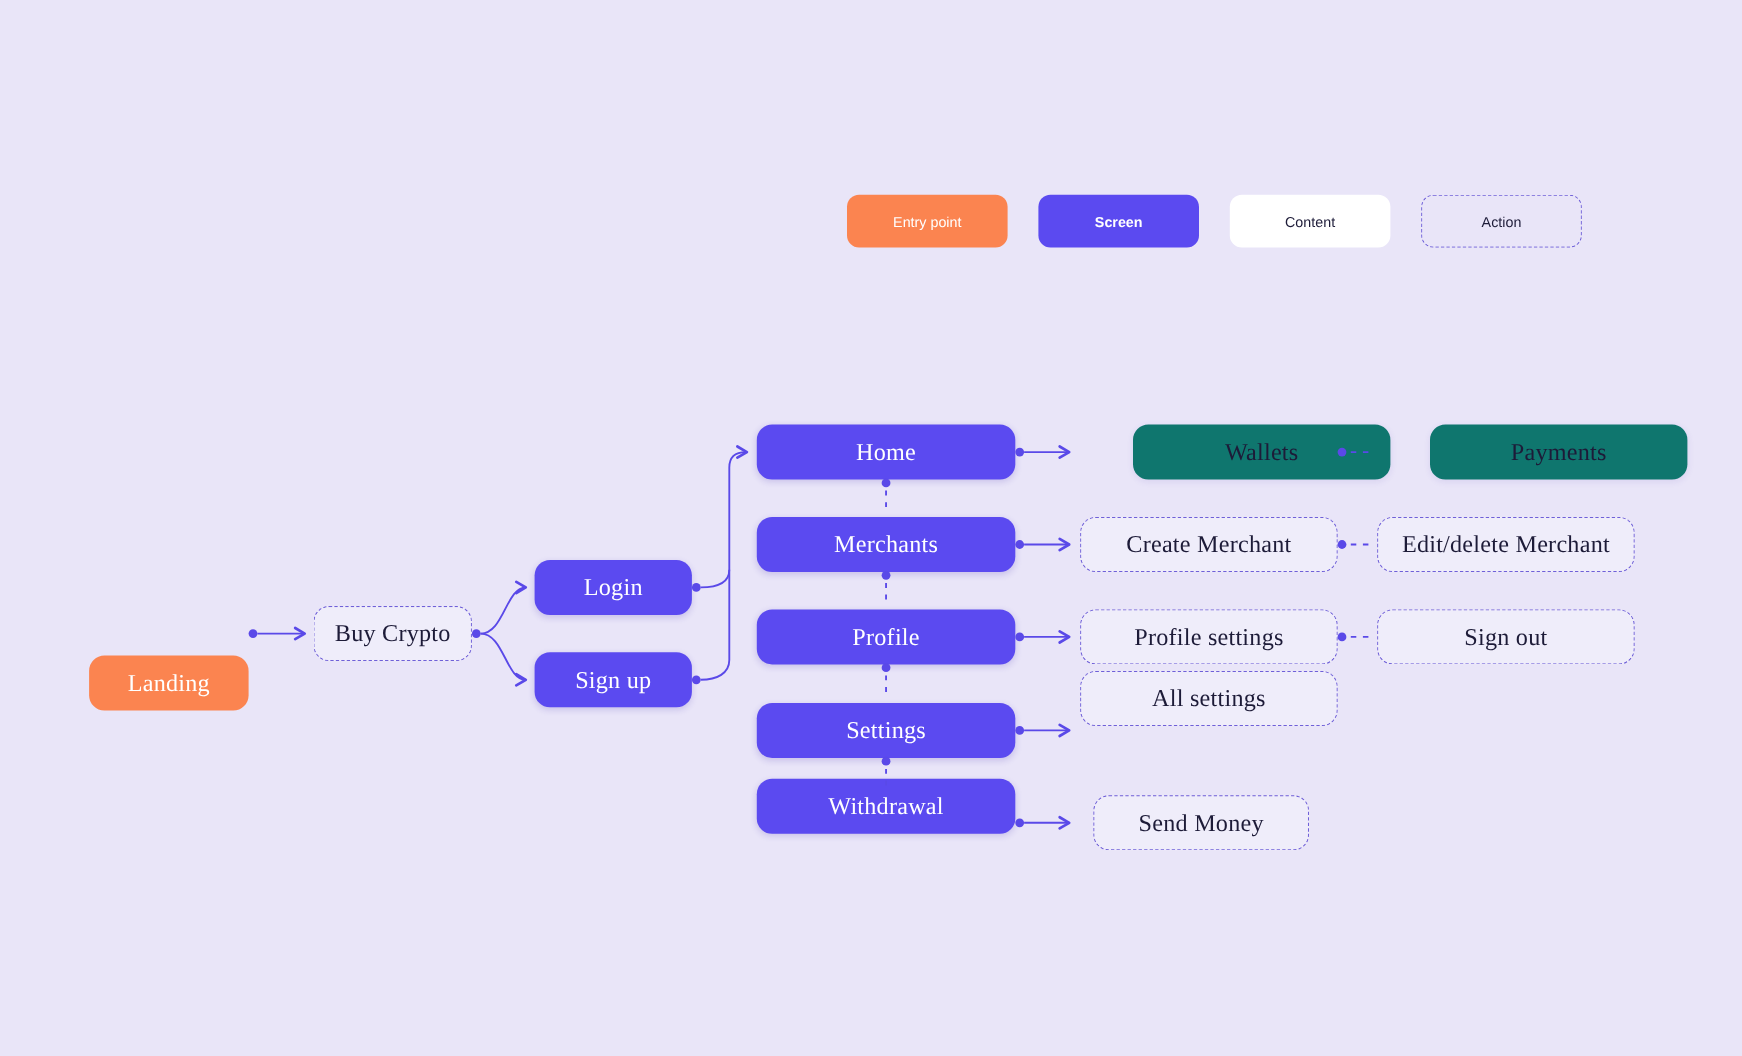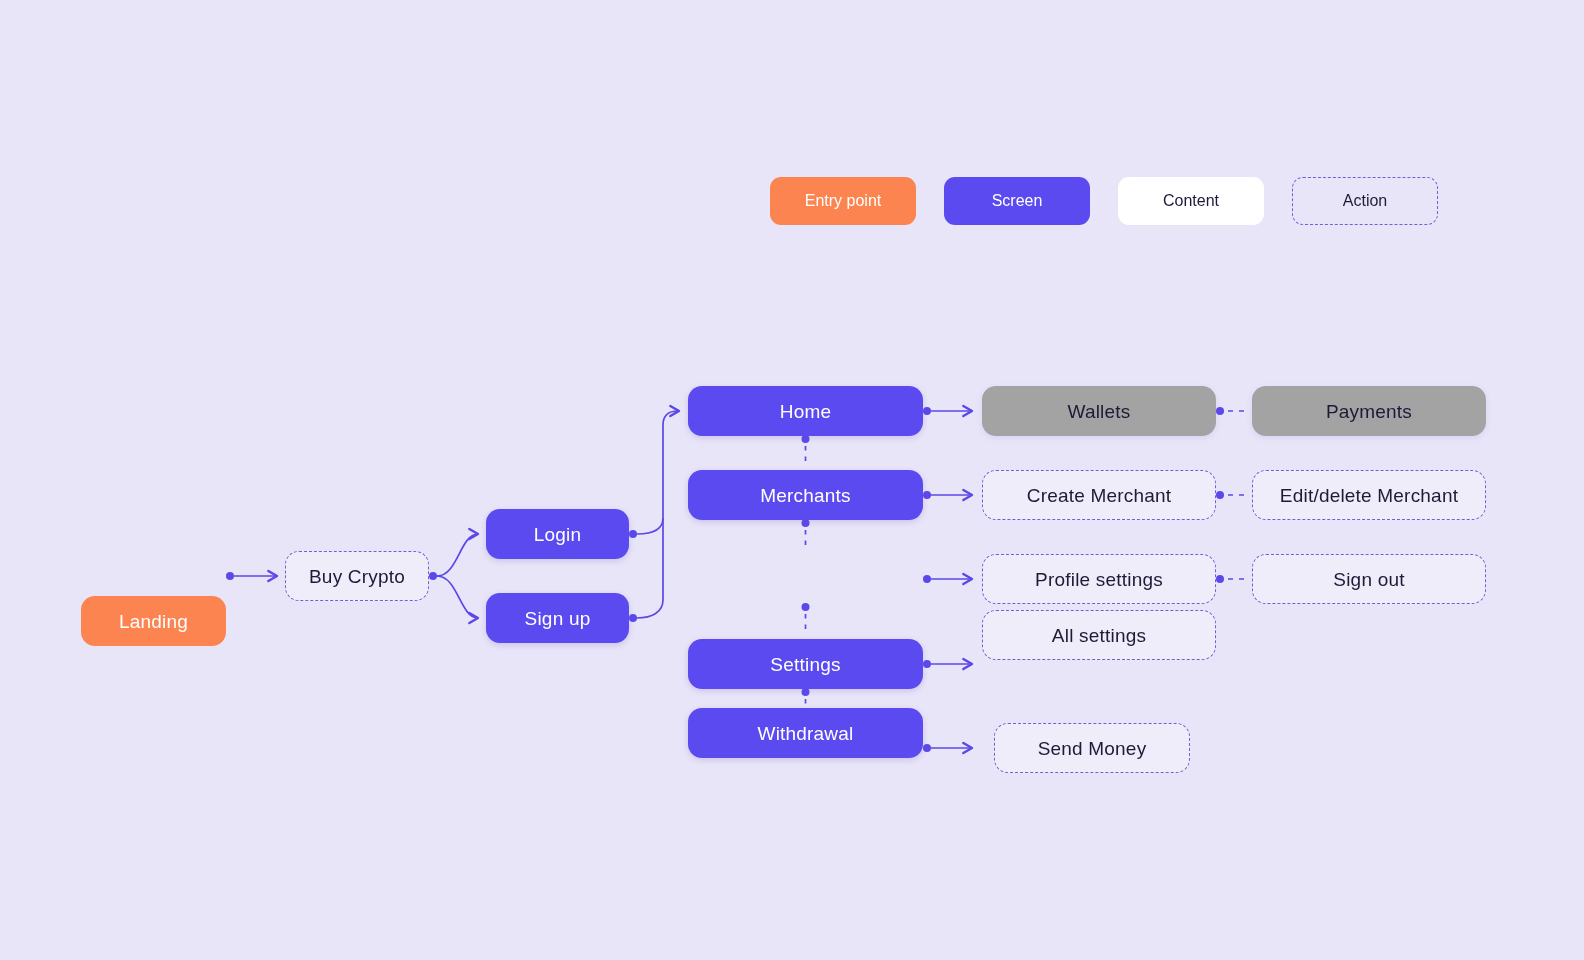--- a/index.html
+++ b/index.html
@@ -9,46 +9,47 @@
     height: 960px;
     background: #E9E5F8;
     font-family: "Liberation Sans", sans-serif;
     overflow: hidden;
   }
   .node {
     position: absolute;
     display: flex;
     align-items: center;
     justify-content: center;
-    font-size: 19px;
+    font-size: 22px;
     line-height: 1;
     border-radius: 14px;
     box-sizing: border-box;
     letter-spacing: 0.2px;
     z-index: 2;
+    font-family: Liberation Serif, serif;
   }
   .node.entry   { background: #FB8450; color: #FFFFFF; margin-top: 45px; }
   .node.screen  { background: #5B4AF0; color: #FFFFFF; box-shadow: 0 2px 6px rgba(60,40,180,0.18); }
-  .node.content { background: #a3a3a3; color: #1D1B38; box-shadow: 0 2px 6px rgba(80,60,180,0.10); }
+  .node.content { background: #0f766e; color: #1D1B38; box-shadow: 0 2px 6px rgba(80,60,180,0.10); margin-left: 48px; }
   .node.action  { background: rgba(255,255,255,0.30); color: #1D1B38; border: 1.5px dashed #6F60D8; }
   .legend-chip {
     position: absolute;
     top: 177px;
     width: 146px;
     height: 48px;
     display: flex;
     align-items: center;
     justify-content: center;
-    font-size: 16px;
+    font-size: 13px;
     border-radius: 11px;
     box-sizing: border-box;
     z-index: 2;
   }
   .legend-chip.entry   { background: #FB8450; color: #FFFFFF; }
-  .legend-chip.screen  { background: #5B4AF0; color: #FFFFFF; }
+  .legend-chip.screen  { background: #5B4AF0; color: #FFFFFF; font-weight: bold; }
   .legend-chip.content { background: #FFFFFF; color: #1D1B38; }
   .legend-chip.action  { background: transparent; color: #1D1B38; border: 1.5px dashed #6F60D8; }
   svg.wires {
     position: absolute;
     left: 0; top: 0;
     width: 1584px;
     height: 960px;
     z-index: 3;
     pointer-events: none;
   }
@@ -65,20 +66,21 @@
   <div class="legend-chip content" style="left:1118px">Content</div>
   <div class="legend-chip action" style="left:1292px">Action</div>
 
   <div class="node entry" style="left:81px;top:551px;width:145px;height:50px">Landing</div>
   <div class="node action" style="left:285px;top:551px;width:144px;height:50px">Buy Crypto</div>
   <div class="node screen" style="left:486px;top:509px;width:143px;height:50px">Login</div>
   <div class="node screen" style="left:486px;top:593px;width:143px;height:50px">Sign up</div>
 
   <div class="node screen" style="left:688px;top:386px;width:235px;height:50px">Home</div>
   <div class="node screen" style="left:688px;top:470px;width:235px;height:50px">Merchants</div>
+  <div class="node screen" style="left:688px;top:554px;width:235px;height:50px">Profile</div>
   <div class="node screen" style="left:688px;top:639px;width:235px;height:50px">Settings</div>
   <div class="node screen" style="left:688px;top:708px;width:235px;height:50px">Withdrawal</div>
 
   <div class="node content" style="left:982px;top:386px;width:234px;height:50px">Wallets</div>
   <div class="node action" style="left:982px;top:470px;width:234px;height:50px">Create Merchant</div>
   <div class="node action" style="left:982px;top:554px;width:234px;height:50px">Profile settings</div>
   <div class="node action" style="left:982px;top:610px;width:234px;height:50px">All settings</div>
   <div class="node action" style="left:994px;top:723px;width:196px;height:50px">Send Money</div>
 
   <div class="node content" style="left:1252px;top:386px;width:234px;height:50px">Payments</div>

